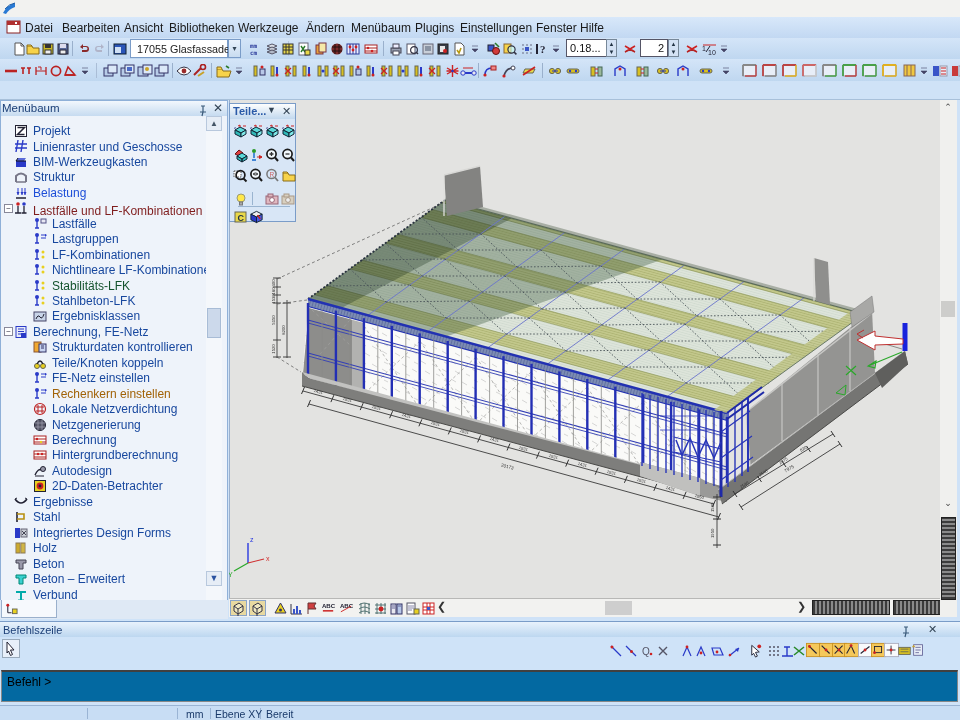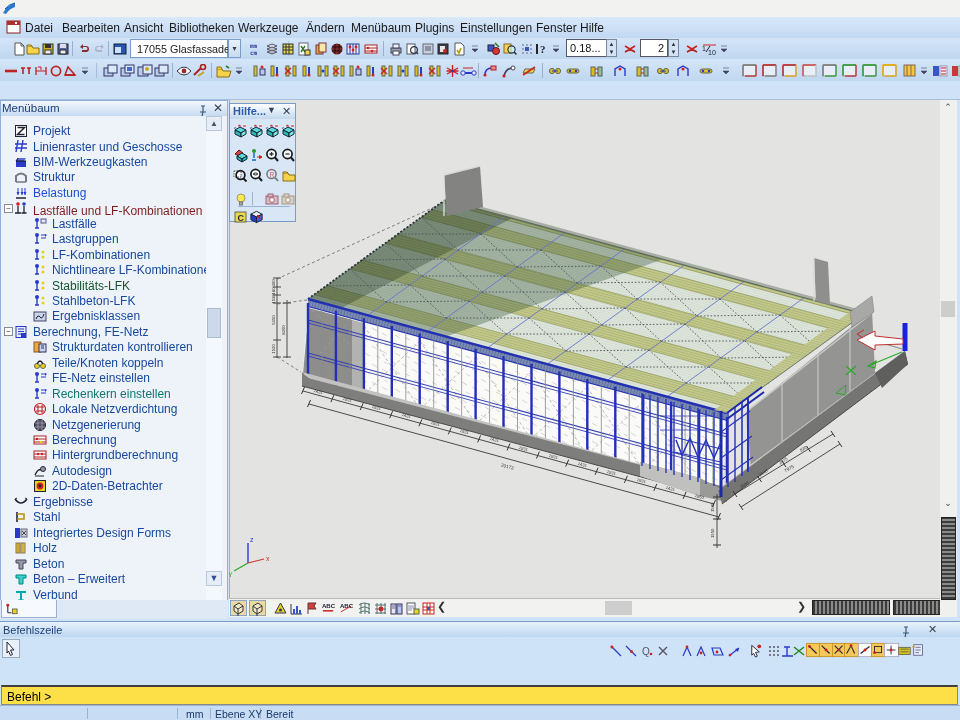--- a/index.html
+++ b/index.html
@@ -755,21 +755,21 @@
     </span>
 <span class="abs" style="left:51px;top:270.2px;font-size:12px;color:#17479e;white-space:nowrap">FE-Netz einstellen</span>
 <span class="ic" style="left:32px;top:285.65px;width:14px;height:14px;">
       <svg width="14" height="14" viewBox="0 0 14 14">
         <path d="M4 2v9M2 11h4" stroke="#2a3ac8" stroke-width="1.4"></path>
         <circle cx="4" cy="3" r="2" fill="#2a3ac8"></circle>
         <path d="M8 3h5M8 6h5" stroke="#2a3ac8"></path>
         <path d="M12 2l2 1-2 2z" fill="#2a3ac8"></path>
       </svg>
     </span>
-<span class="abs" style="left:51px;top:285.6px;font-size:12px;color:#0f766e;white-space:nowrap">Rechenkern einstellen</span>
+<span class="abs" style="left:51px;top:285.6px;font-size:12px;color:#a16207;white-space:nowrap">Rechenkern einstellen</span>
 <span class="ic" style="left:32px;top:301.09999999999997px;width:14px;height:14px;">
       <svg width="14" height="14" viewBox="0 0 14 14">
         <circle cx="7" cy="7" r="5.5" fill="none" stroke="#b22" stroke-width="1.2"></circle>
         <path d="M3 5h8M3 9h8M5 3v8M9 3v8" stroke="#b22"></path>
       </svg>
     </span>
 <span class="abs" style="left:51px;top:301.1px;font-size:12px;color:#17479e;white-space:nowrap">Lokale Netzverdichtung</span>
 <span class="ic" style="left:32px;top:316.55px;width:14px;height:14px;">
       <svg width="14" height="14" viewBox="0 0 14 14">
         <circle cx="7" cy="7" r="5.5" fill="#556" stroke="#223"></circle>
@@ -1144,21 +1144,21 @@
     <path d="M905 351 V323" stroke="#1822dc" stroke-width="5"></path>
     <path d="M902 349 L858 336" stroke="#8a8a88" stroke-width="1"></path>
     <polygon points="903,339 875,336 875,331 857,340 875,350 875,345 903,344" fill="#fff" stroke="#c03030" stroke-width="1"></polygon>
     <path d="M864 330 l-7 4 6 4" fill="none" stroke="#c03030" stroke-width="1"></path>
     <path d="M902 352 L868 366 M876 361 l-8 5 7 2z" fill="none" stroke="#2aa82a" stroke-width="1.1"></path>
     <path d="M846 366 l10 9 M856 366 l-10 9" stroke="#2aa82a" stroke-width="1.2"></path>
     <path d="M846 385 l-10 8 9 2z" fill="none" stroke="#2aa82a" stroke-width="1"></path>
   </svg>
 <div class="abs" style="left:229px;top:103px;width:67px;height:119px;background:#d8e6f6;border:1px solid #7a9cc8">
 <div class="abs" style="left:0;top:0;width:65px;height:15px;background:linear-gradient(#fdfefe,#c2d8ee)">
-      <span class="abs" style="left:3px;top:1px;font-size:11px;font-weight:bold;color:#2a5aa8">Hilfe...</span>
+      <span class="abs" style="left:3px;top:1px;font-size:11px;font-weight:bold;color:#2a5aa8">Teile...</span>
       <span class="abs" style="left:37px;top:1px;font-size:9px;color:#345">▼</span>
       <span class="abs" style="left:52px;top:1px;font-size:11px;color:#345">✕</span>
     </div>
 <span class="ic" style="left:3px;top:20px;width:15px;height:15px;">
       <svg width="15" height="15" viewBox="0 0 15 15">
         <path d="M2 6l5-3 6 3-5 3z" fill="#59d8d8" stroke="#123"></path>
         <path d="M2 6v4l6 3v-4z" fill="#2fb8b8" stroke="#123"></path>
         <path d="M13 6v4l-5 3v-4z" fill="#7ee8e8" stroke="#123"></path>
         <path d="M7 3V1M7 1l-2 1M10 2h3" stroke="#c22" stroke-width="1"></path>
         <text x="1" y="5" font-size="4" fill="#227">z</text>
@@ -1513,21 +1513,21 @@
       </svg>
     </span>
 <span class="ic" style="left:911px;top:23px;width:15px;height:16px;">
       <svg width="17" height="16" viewBox="0 0 17 16">
         <rect x="3" y="2" width="10" height="12" fill="#e8eef8" stroke="#669"></rect>
         <path d="M5 5h6M5 8h6M5 11h4" stroke="#669"></path>
         <path d="M3 2l-2 3h4z" fill="#c8a030"></path>
       </svg>
     </span>
 </div>
-<div class="abs" style="left:1px;top:685px;width:957px;height:20px;background:#fde047;border:1px solid #888;border-top:2px solid #404040">
+<div class="abs" style="left:1px;top:670px;width:957px;height:32px;background:#0369a1;border:1px solid #888;border-top:2px solid #404040">
     <span class="abs" style="left:5px;top:3px;font-size:12px;color:#000">Befehl &gt;</span>
   </div>
 <div class="abs" style="left:0;top:705px;width:960px;height:15px;background:#c8ddf4;border-top:1px solid #9ab4d4">
 <div class="sep" style="left:87px;top:2px;height:11px;background:#9ab4d4"></div>
 <div class="sep" style="left:177px;top:2px;height:11px;background:#9ab4d4"></div>
 <div class="sep" style="left:210px;top:2px;height:11px;background:#9ab4d4"></div>
 <div class="sep" style="left:260px;top:2px;height:11px;background:#9ab4d4"></div>
 <span class="abs" style="left:186px;top:2px;font-size:10.5px;color:#1a3a6a">mm</span>
 <span class="abs" style="left:215px;top:2px;font-size:10.5px;color:#1a3a6a">Ebene XY</span>
 <span class="abs" style="left:266px;top:2px;font-size:10.5px;color:#1a3a6a">Bereit</span>

